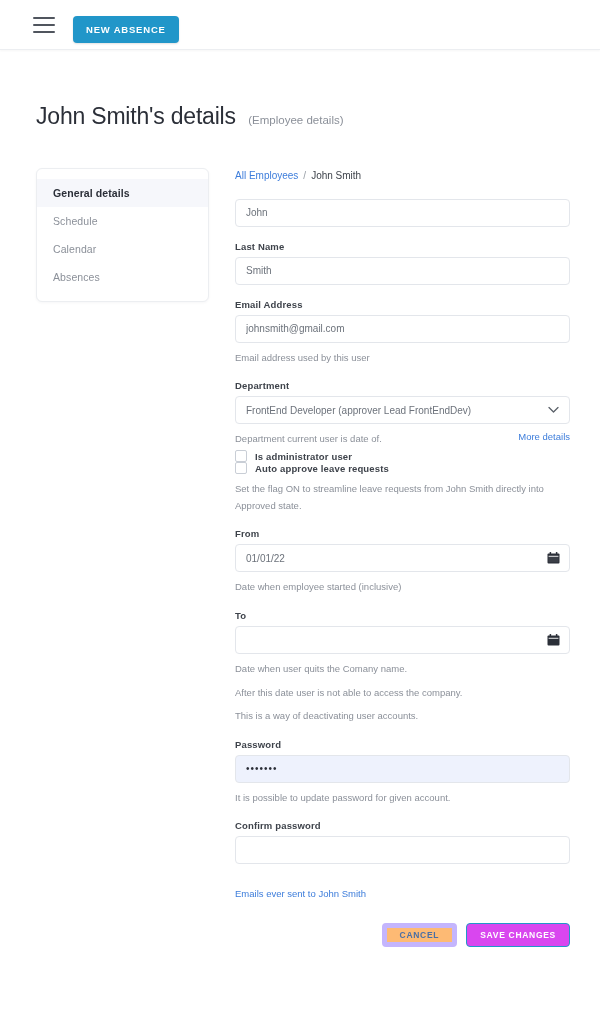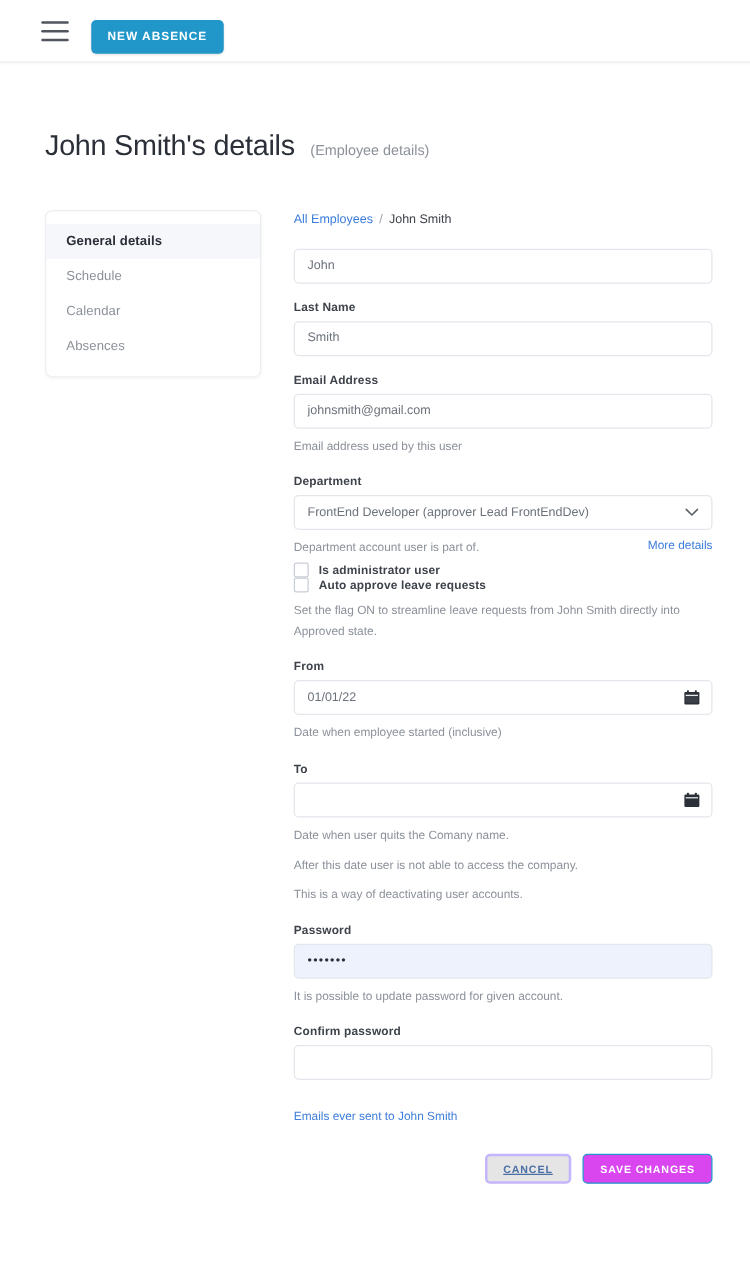--- a/index.html
+++ b/index.html
@@ -178,21 +178,21 @@
     height:24px;
     border-radius:4px;
     font-size:8.5px;
     font-weight:700;
     letter-spacing:.7px;
     text-transform:uppercase;
     padding:0 13px;
     cursor:pointer;
     font-family:"Liberation Sans", sans-serif;
   }
-  .btn-cancel { background:#e5e5e5; border:2px solid #c4b5fd; color:#4a6fa5;text-decoration:underline; }
+  .btn-cancel { background:#fdba74; border:5px solid #c4b5fd; color:#4a6fa5; }
   .btn-save { background:#d946ef; border:1px solid #2196c9; color:#fff; }
 </style>
 </head>
 <body>
 
 <div class="page">
 
   <div class="topbar">
     <div class="hamburger">
       <span></span>
@@ -245,21 +245,21 @@
         <label class="label">Department</label>
         <div class="select-wrap">
           <input class="input" type="text" readonly="" value="FrontEnd Developer (approver Lead FrontEndDev)" style="">
           <span class="chev">
             <svg width="11" height="7" viewBox="0 0 11 7">
                 <path d="M1 1l4.5 4.5L10 1" fill="none" stroke="#5b6069" stroke-width="1.3" stroke-linecap="round" stroke-linejoin="round"></path>
               </svg>
           </span>
         </div>
         <div class="hint-row">
-          <p class="hint">Department account user is part of.</p>
+          <p class="hint">Department current user is date of.</p>
           <a class="link">More details</a>
         </div>
       </div>
 
       
       <div class="check-row">
         <div class="checkbox"></div>
         <span class="check-label">Is administrator user</span>
       </div>
 

